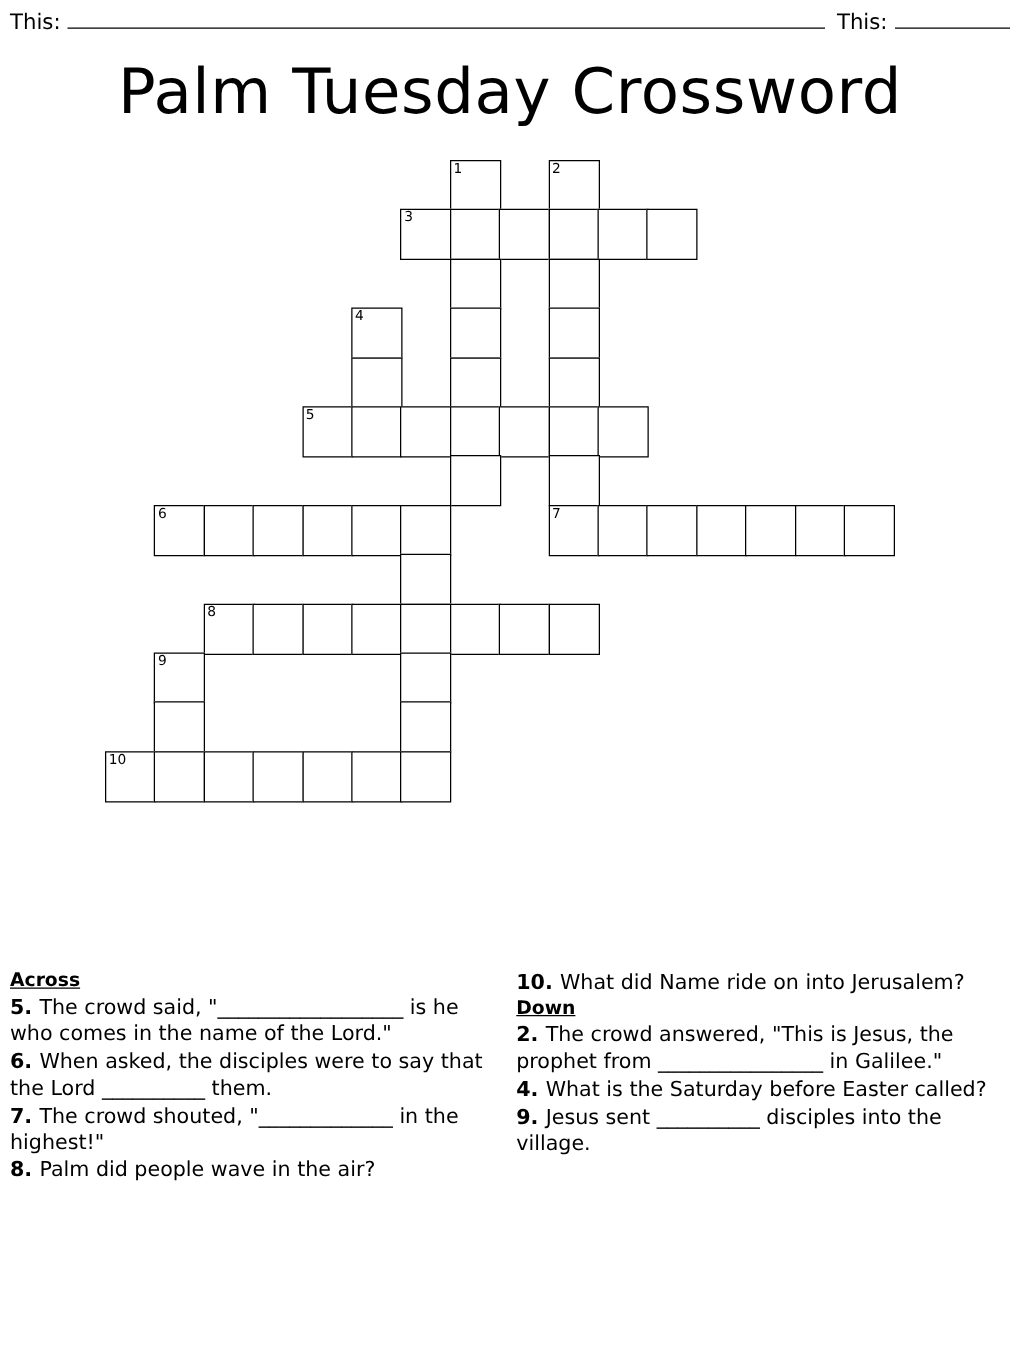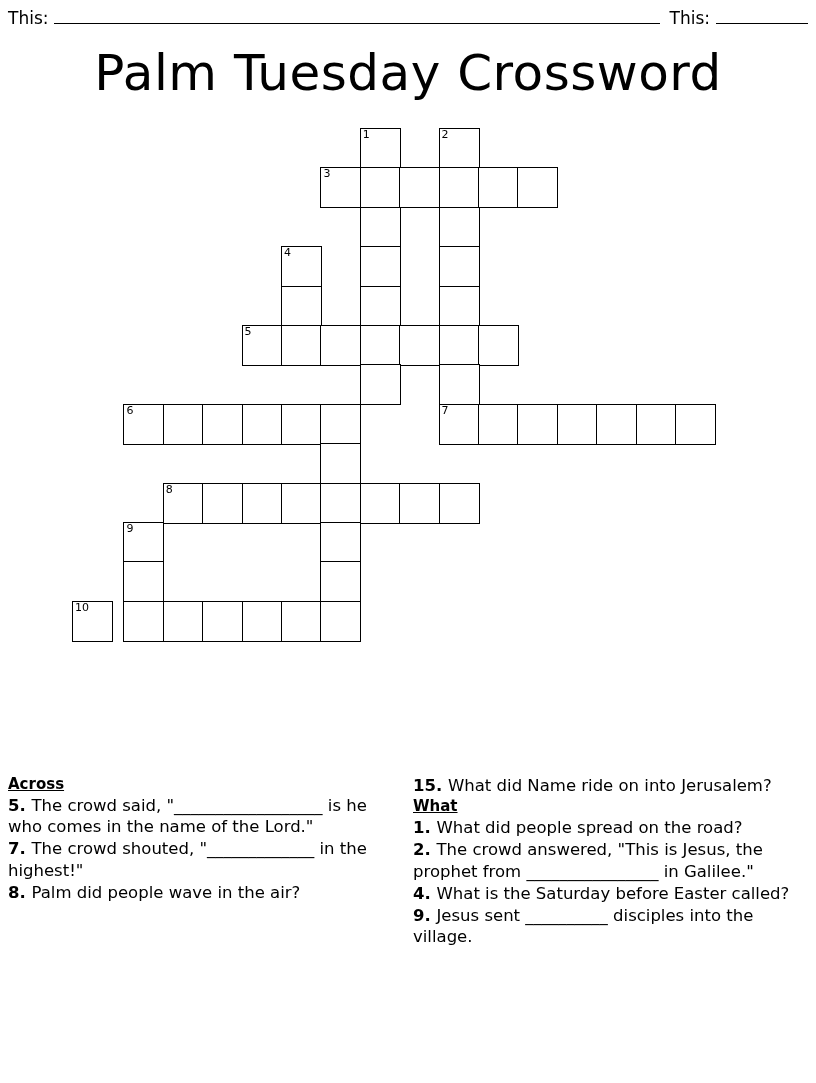--- a/index.html
+++ b/index.html
@@ -188,46 +188,46 @@
       <div class="cell" style="left: 320.4px; top: 354.6px;"></div>
       <div class="cell" style="left: 359.8px; top: 354.6px;"></div>
       <div class="cell" style="left: 399.2px; top: 354.6px;"></div>
       <div class="cell" style="left: 438.6px; top: 354.6px;"></div>
       <div class="cell" style="left: 123.4px; top: 394px;">
         <span class="num">9</span>
       </div>
       <div class="cell" style="left: 320.4px; top: 394px;"></div>
       <div class="cell" style="left: 123.4px; top: 433.4px;"></div>
       <div class="cell" style="left: 320.4px; top: 433.4px;"></div>
-      <div class="cell" style="left: 72px; top: 472.8px;">
+      <div class="cell" style="left: 84px; top: 472.8px;">
         <span class="num">10</span>
       </div>
       <div class="cell" style="left: 123.4px; top: 472.8px;"></div>
       <div class="cell" style="left: 162.8px; top: 472.8px;"></div>
       <div class="cell" style="left: 202.2px; top: 472.8px;"></div>
       <div class="cell" style="left: 241.6px; top: 472.8px;"></div>
       <div class="cell" style="left: 281px; top: 472.8px;"></div>
       <div class="cell" style="left: 320.4px; top: 472.8px;"></div>
     </div>
 </div>
 
 <div class="clues">
   <div class="col col-left">
     <div class="section-head">Across</div>
     <div id="across-list">
         <div class="clue"><b>5. </b><span>The crowd said, "__________________ is he who comes in the name of the Lord."</span></div>
+        <div class="clue"><b>6. </b><span>When asked, the disciples were to say that the Lord __________ them.</span></div>
         <div class="clue"><b>7. </b><span>The crowd shouted, "_____________ in the highest!"</span></div>
         <div class="clue"><b>8. </b><span>Palm did people wave in the air?</span></div>
       </div>
   </div>
   <div class="col col-right">
     <div id="across-overflow">
-        <div class="clue"><b>15. </b><span>What did Name ride on into Jerusalem?</span></div>
-      </div>
-    <div class="section-head">What</div>
+        <div class="clue"><b>10. </b><span>What did Name ride on into Jerusalem?</span></div>
+      </div>
+    <div class="section-head">Down</div>
     <div id="down-list">
-        <div class="clue"><b>1. </b><span>What did people spread on the road?</span></div>
         <div class="clue"><b>2. </b><span>The crowd answered, "This is Jesus, the prophet from ________________ in Galilee."</span></div>
         <div class="clue"><b>4. </b><span>What is the Saturday before Easter called?</span></div>
         <div class="clue"><b>9. </b><span>Jesus sent __________ disciples into the village.</span></div>
       </div>
   </div>
 </div>
 
 </body></html>

